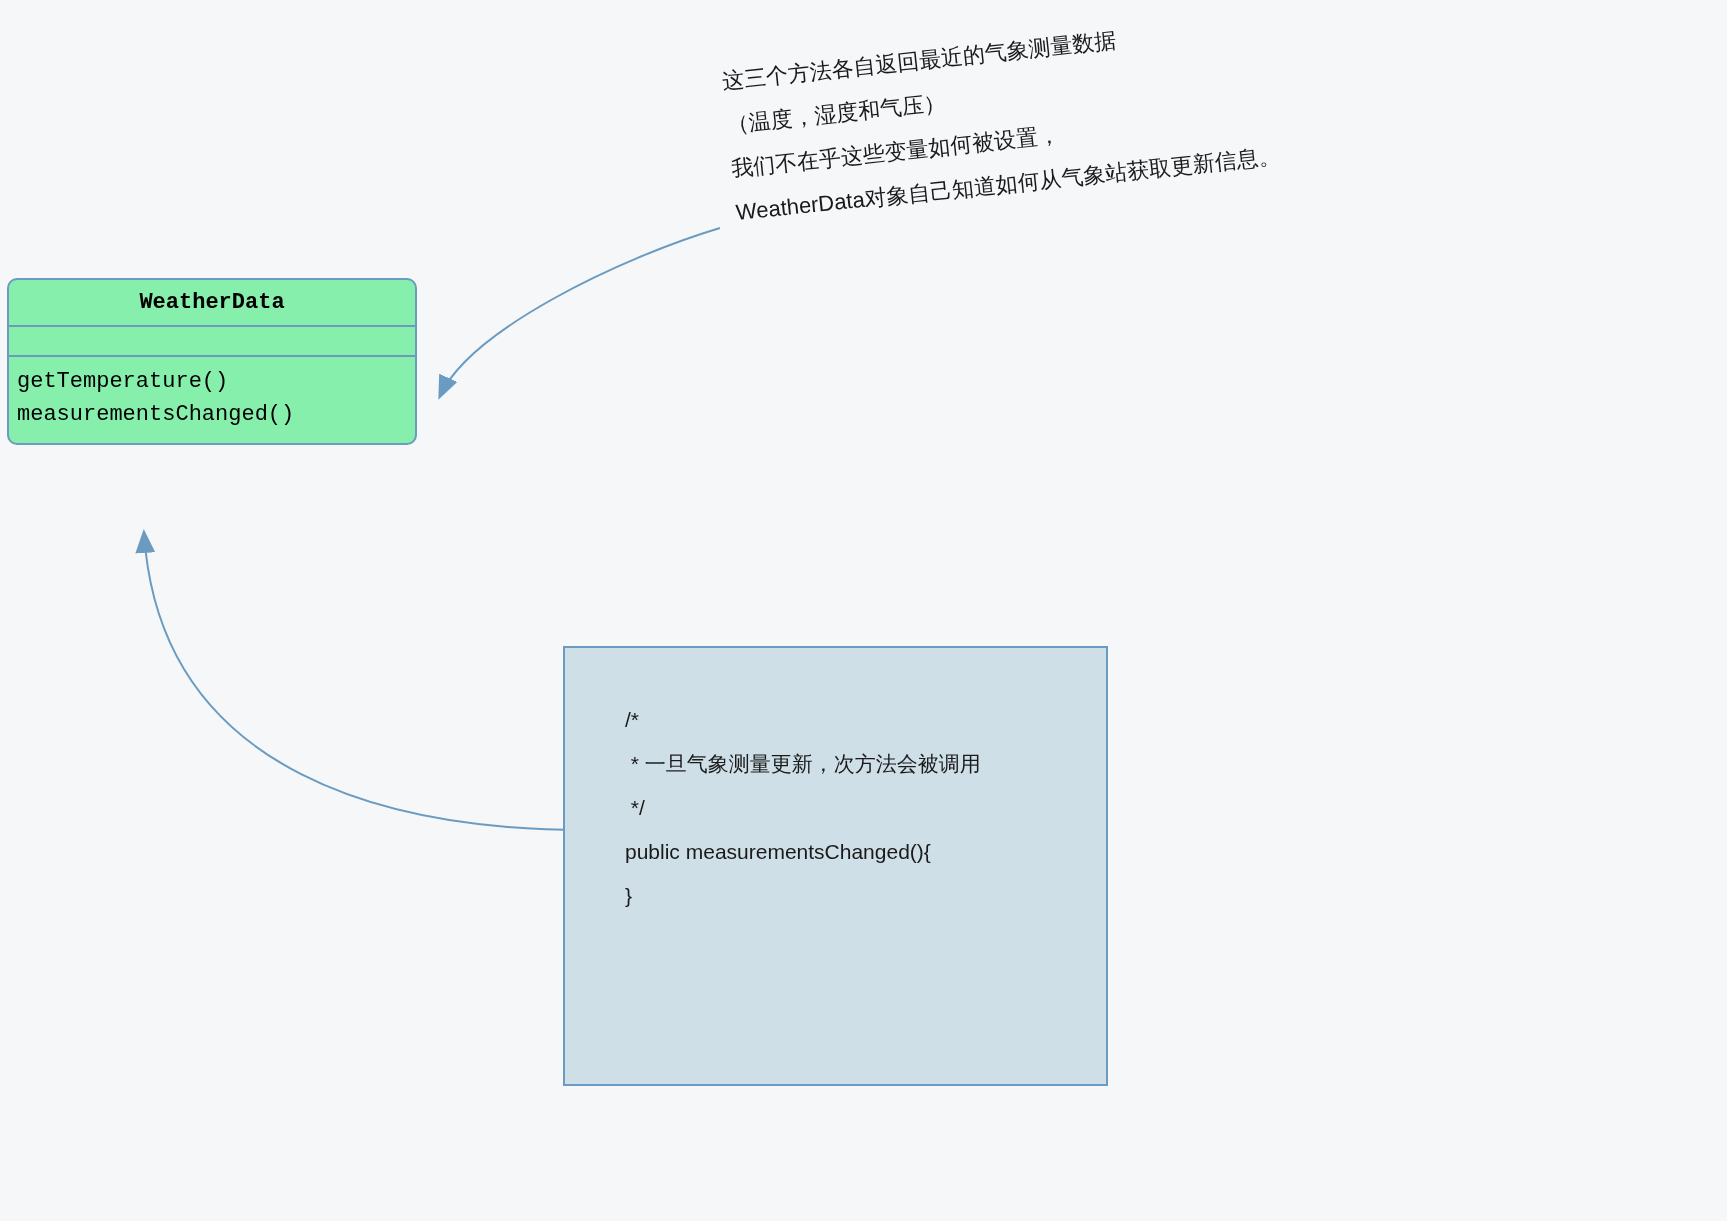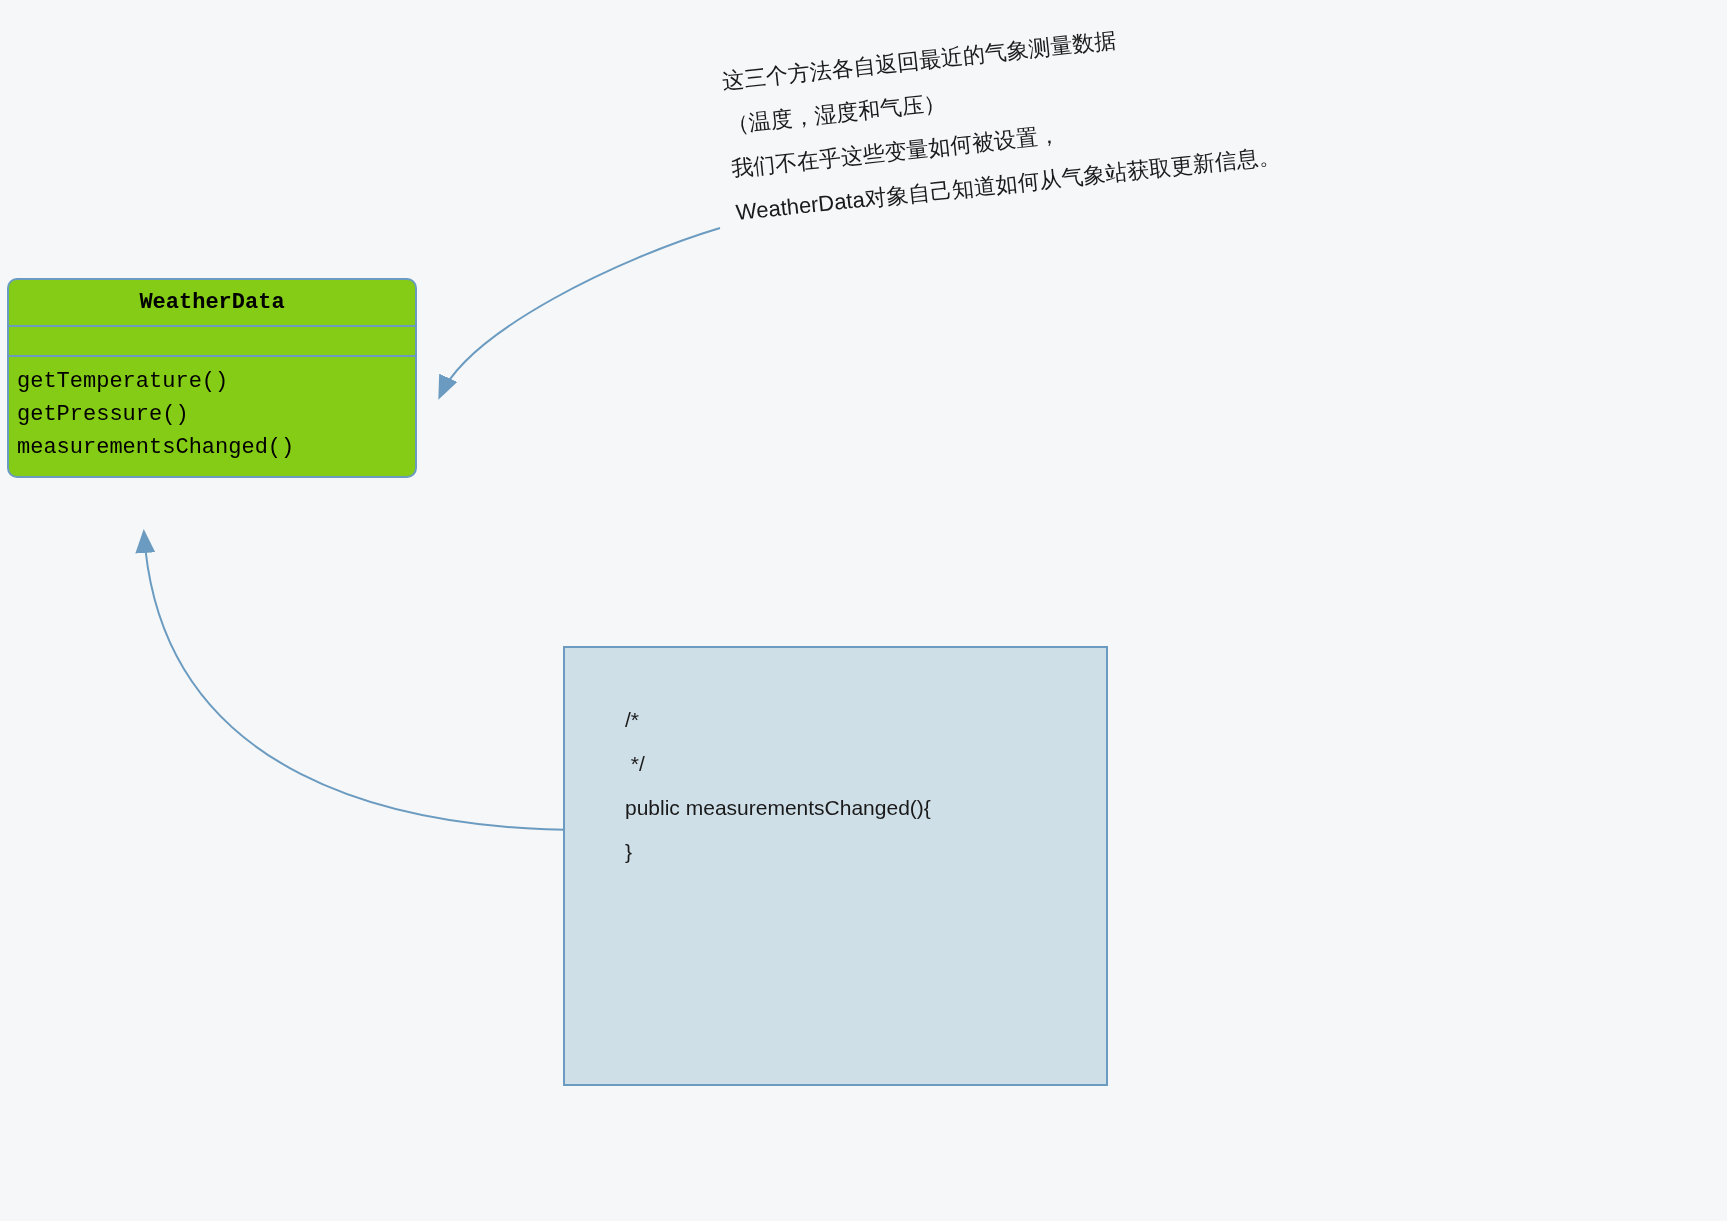--- a/index.html
+++ b/index.html
@@ -15,21 +15,21 @@
       position: relative;
       overflow: hidden;
     }
     .uml-class {
       position: absolute;
       left: 7px;
       top: 278px;
       width: 410px;
       border: 2px solid #6b9bc0;
       border-radius: 10px;
-      background: #84cc16;
+      background: #86efac;
       overflow: hidden;
     }
     .uml-class-title {
       text-align: center;
       font-family: "Courier New", monospace;
       font-weight: bold;
       font-size: 22px;
       padding: 10px 0;
       border-bottom: 2px solid #6b9bc0;
     }
@@ -96,30 +96,30 @@
   </defs>
   <path d="M 720 228 C 620 258, 470 330, 440 396" stroke="#6b9bc0" stroke-width="2" fill="none" marker-end="url(#arrowhead)"></path>
   <path d="M 585 830 C 400 830, 160 780, 144 533" stroke="#6b9bc0" stroke-width="2" fill="none" marker-end="url(#arrowhead)"></path>
 </svg>
 
 <div class="uml-class">
   <div class="uml-class-title">WeatherData</div>
   <div class="uml-class-empty"></div>
   <div class="uml-class-methods">
     <span class="uml-method">getTemperature()</span>
-    <span class="uml-method">getPressure()</span>
     <span class="uml-method">measurementsChanged()</span>
   </div>
 </div>
 
 <div class="annotation-text">
   <div>这三个方法各自返回最近的气象测量数据</div>
   <div>（温度，湿度和气压）</div>
   <div>我们不在乎这些变量如何被设置，</div>
   <div>WeatherData对象自己知道如何从气象站获取更新信息。</div>
 </div>
 
 <div class="code-box">
   <div class="code-line">/*</div>
+  <div class="code-line"> * 一旦气象测量更新，次方法会被调用</div>
   <div class="code-line"> */</div>
   <div class="code-line">public measurementsChanged(){</div>
   <div class="code-line">}</div>
 </div>
 
 </body></html>

